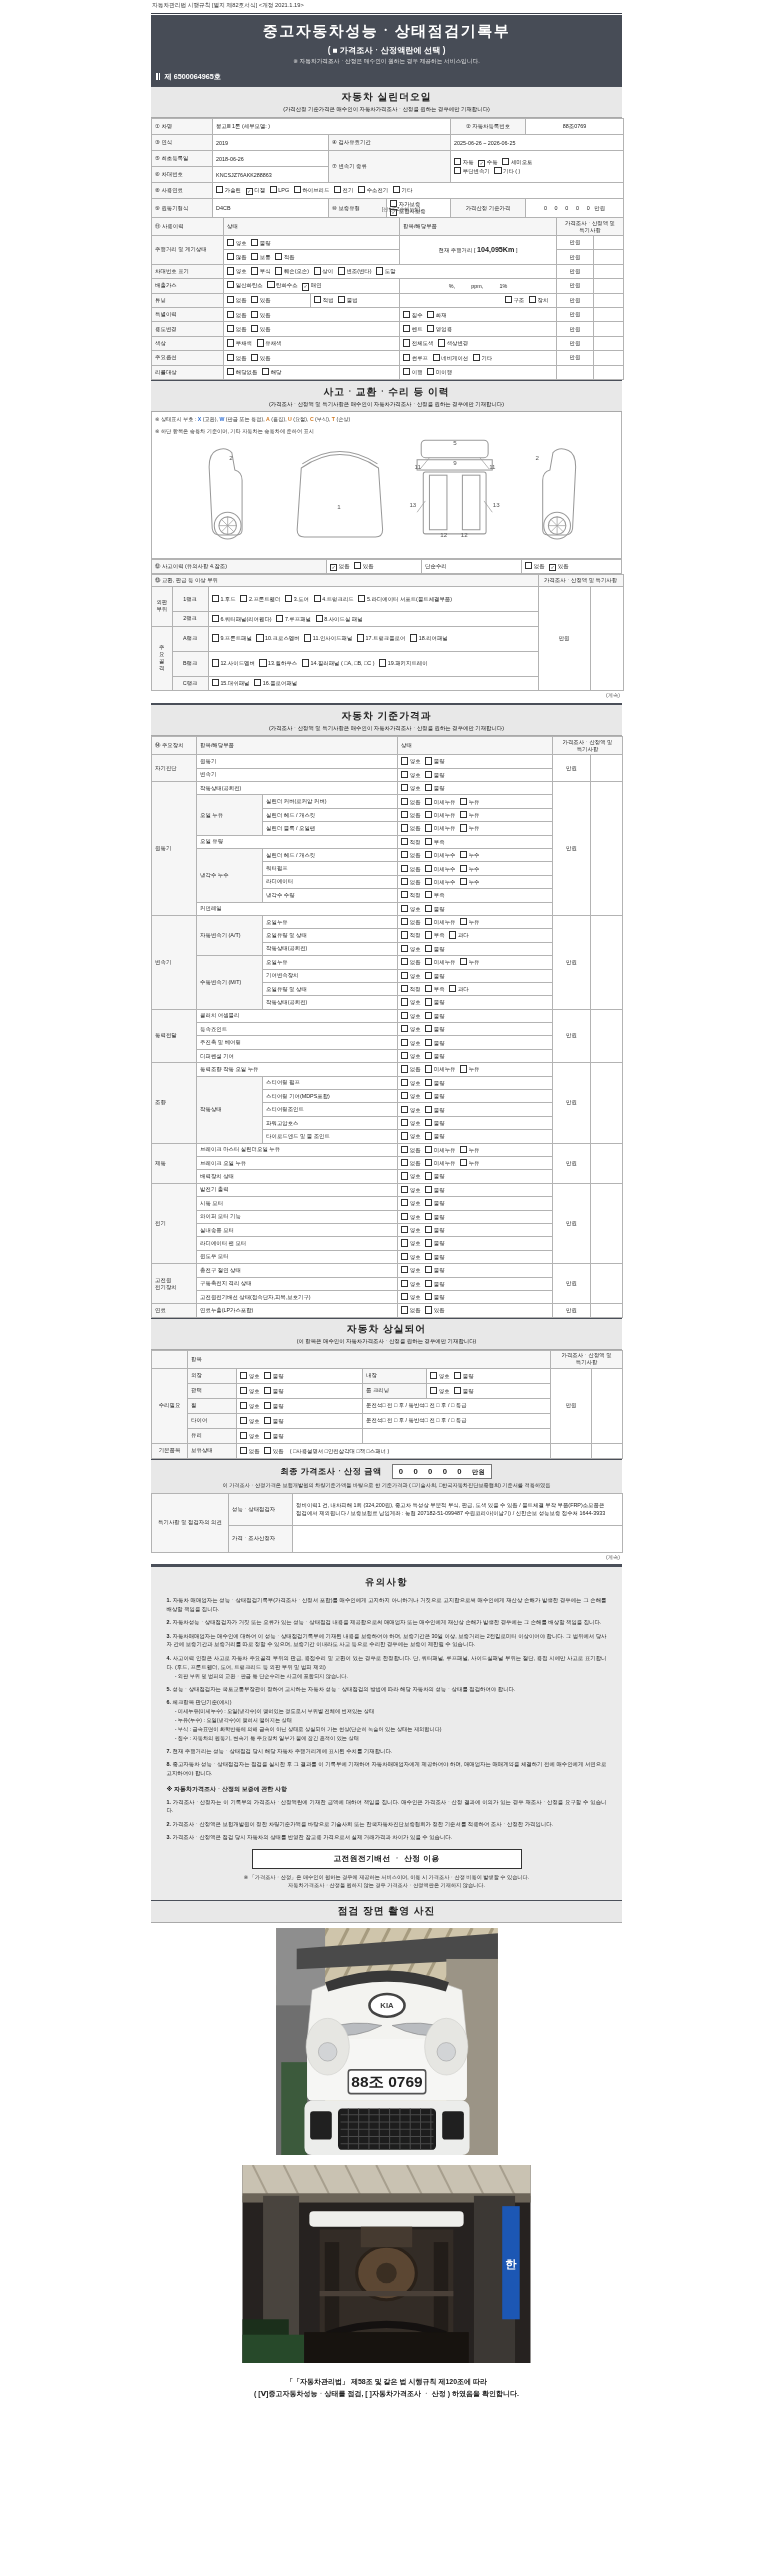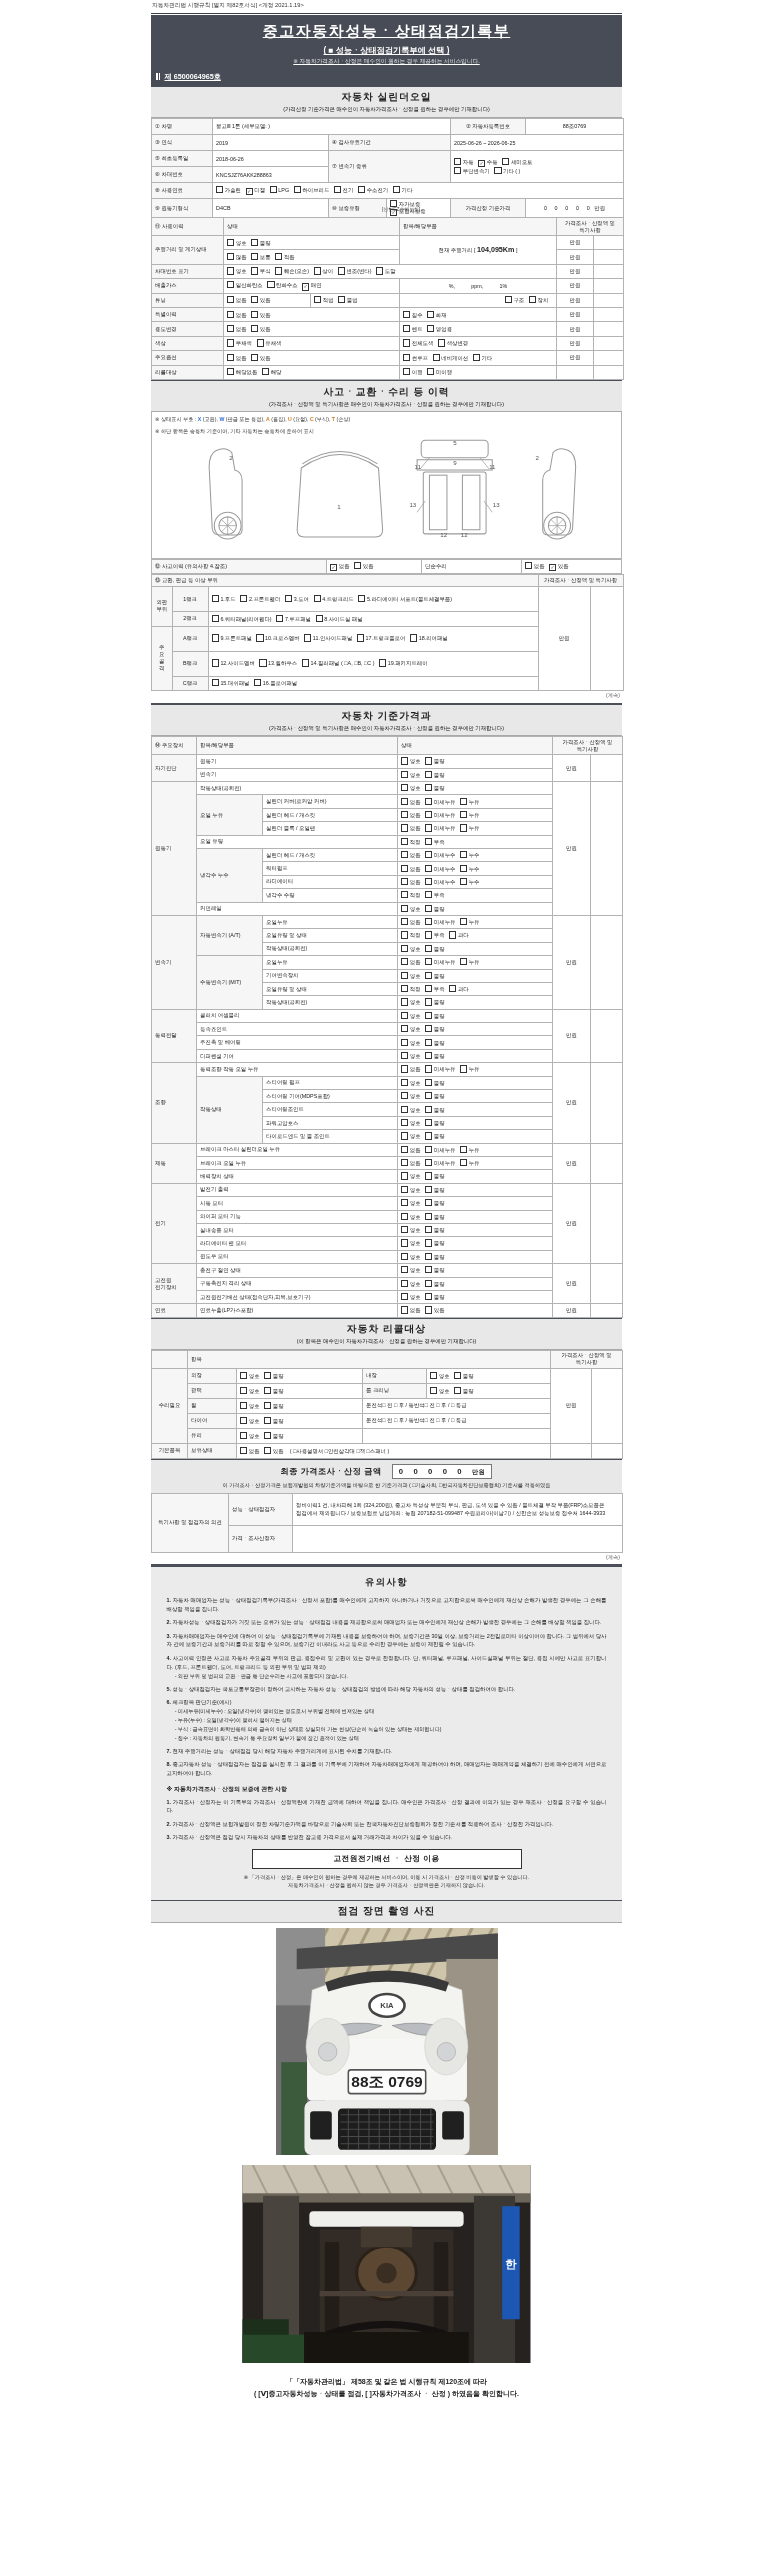--- a/index.html
+++ b/index.html
@@ -2,21 +2,21 @@
 <html style="font-size:8.2px"><head>
 <meta charset="utf-8">
 <style>
   html,body{margin:0;padding:0;}
   body{width:773px;height:2576px;background:#fff;overflow:hidden;
        font-family:"Liberation Sans","DejaVu Sans",sans-serif;color:#222;}
   .doc{width:471px;margin:0 auto;position:relative;}
   .topnote{font-size:5.7px;color:#333;padding:1.5px 0 3.1px 1px;}
   .toprule{height:1px;background:#3a3f49;margin-bottom:1.5px;}
   
-  .band{background:#474c56;color:#fff;text-align:center;padding:7.2px 0 3.1px;text-decoration:underline;}
+  .band{background:#474c56;color:#fff;text-align:center;padding:7.2px 0 3.1px;}
   .band h1{margin:0;font-size:15px;letter-spacing:1.5px;font-weight:bold;}
   .band .sub1{font-size:8.2px;font-weight:bold;margin-top:4.1px;}
   .band .sub2{font-size:5.7px;color:#e8e8e8;margin-top:2.1px;}
   .band .docno{text-align:left;font-size:7.2px;font-weight:bold;padding:5.2px 0 1px 5.2px;}
   .docicon{display:inline-block;width:5.2px;height:6.2px;background:
      linear-gradient(90deg,#fff 0 1.5px,transparent 1.5px 2.6px,#fff 2.6px 4.1px,transparent 4.1px);vertical-align:-1px;margin-right:3.1px;}
   
   .sech{background:#e8e8e8;border-top:1.5px solid #4a4f59;border-bottom:0.5px solid #a9a9a9;
         text-align:center;padding:4.6px 0 3.6px;}
   .sech .t{font-size:9.8px;font-weight:bold;letter-spacing:1px;}
@@ -66,21 +66,21 @@
 </head>
 <body>
 
 <div class="doc">
 
   <div class="topnote">자동차관리법 시행규칙 [별지 제82호서식] &lt;개정 2021.1.19&gt;</div>
   <div class="toprule"></div>
 
   <div class="band">
     <h1>중고자동차성능ㆍ상태점검기록부</h1>
-    <div class="sub1">( ■ 성능ㆍ상태점검기록부에 선택 )</div>
+    <div class="sub1">( ■ 가격조사ㆍ산정액란에 선택 )</div>
     <div class="sub2">※ 자동차가격조사ㆍ산정은 매수인이 원하는 경우 제공하는 서비스입니다.</div>
     <div class="docno"><span class="docicon"></span><span>제 6500064965호</span></div>
   </div>
 
   <div class="sech">
     <div class="t">자동차 실린더오일</div>
     <div class="s">(가격산정 기준가격은 매수인이 자동차가격조사ㆍ산정을 원하는 경우에만 기재합니다)</div>
   </div>
   <div id="basic-table">
 <table class="outer">
@@ -550,21 +550,21 @@
             <td colspan="2">연료누출(LP가스포함)</td>
             <td><span class="cbw"><span class="cb"></span><span class="cbl">없음</span></span><span class="cbw"><span class="cb"></span><span class="cbl">있음</span></span></td>
             <td class="ct" style="background:#fff;" rowspan="1">만원</td>
             <td rowspan="1"></td>
           </tr>
         </tbody>
       </table>
     </div>
 
   <div class="sech">
-    <div class="t">자동차 리콜대상</div>
+    <div class="t">자동차 상실되어</div>
     <div class="s">(이 항목은 매수인이 자동차가격조사ㆍ산정을 원하는 경우에만 기재합니다)</div>
   </div>
   <div id="other-table">
       <table class="outer">
 <colgroup>
           <col style="width:36px">
           <col style="width:49px">
           <col style="width:126px">
           <col style="width:64px">
           <col style="width:124px">

